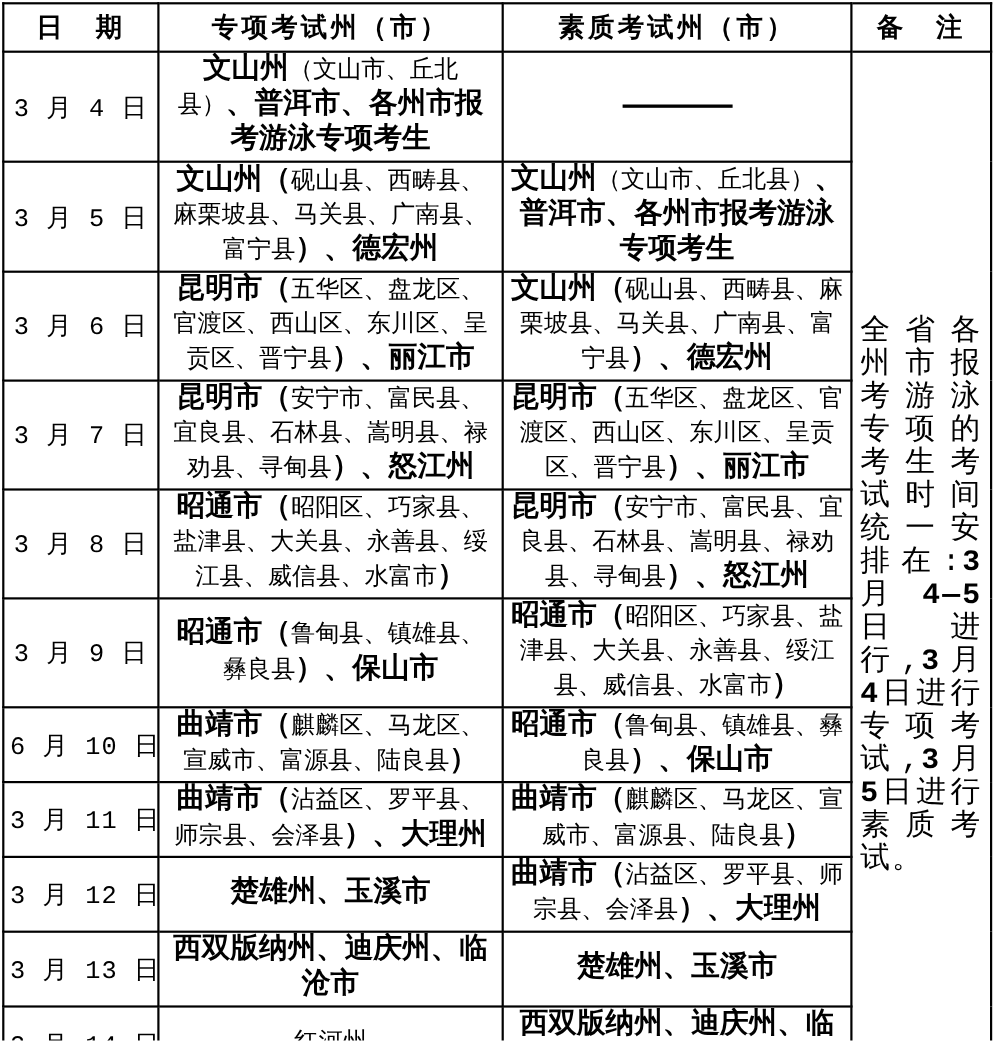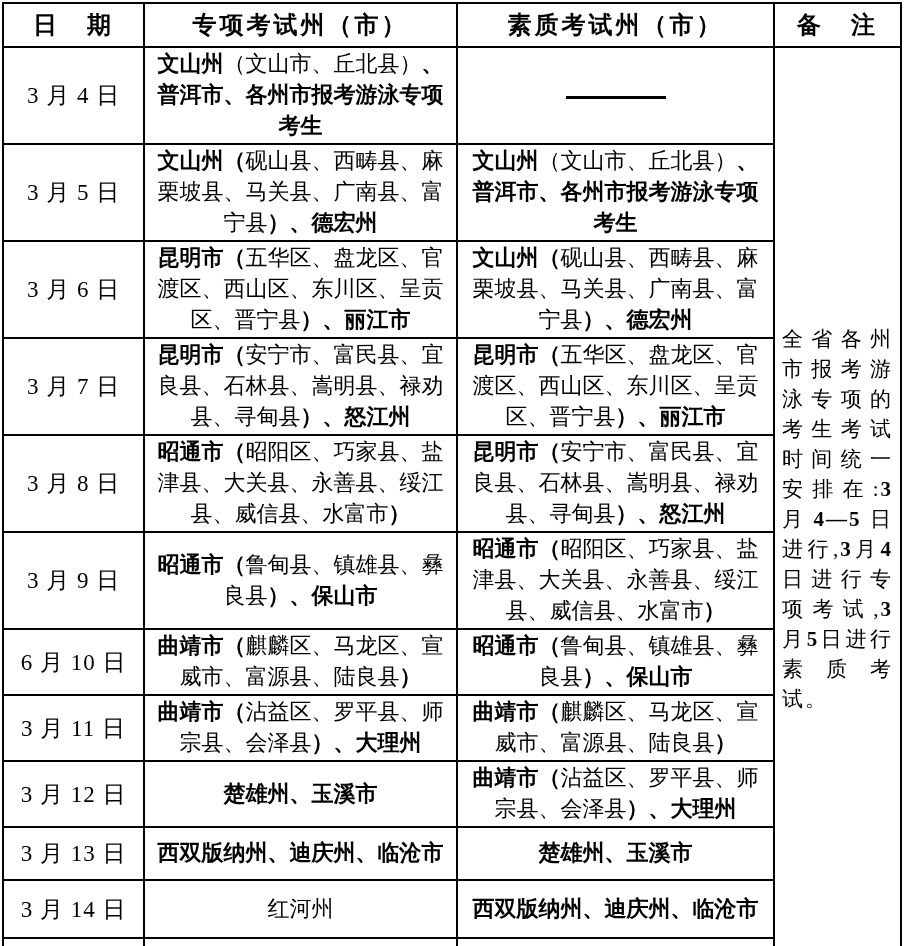--- a/index.html
+++ b/index.html
@@ -13,38 +13,38 @@
     border-collapse:collapse;table-layout:fixed;
     width:900px;
   }
   col.c-date{width:141px;}
   col.c-special{width:313px;}
   col.c-quality{width:317px;}
   col.c-remark{width:127px;}
   th,td{
     border:2px solid #000;
     text-align:center;vertical-align:middle;
-    padding:0 5px;overflow:hidden;
+    padding:0 5px;overflow:hidden;font-family:Liberation Mono, monospace;
   }
   th{
     height:42px;font-size:24px;font-weight:700;
     letter-spacing:3px;white-space:nowrap;
   }
   td.date-cell{font-size:23px;white-space:nowrap;letter-spacing:1px;}
   td.content-cell{line-height:29px;padding:1px 6px;}
-  .seg-bold{font-size:22px;font-weight:700;}
+  .seg-bold{font-size:26px;font-weight:700;}
   .seg-county{font-size:22px;font-weight:400;}
   .seg-plain{font-size:22px;font-weight:400;}
   .dash{
     display:inline-block;width:100px;height:3px;
     background:#000;vertical-align:middle;
   }
   td.remark-cell{padding:0 7px;}
   .remark-text{
-    font-size:21px;line-height:30px;font-weight:400;
+    font-size:27px;line-height:30px;font-weight:400;
     text-align:justify;text-justify:inter-character;
     letter-spacing:2px;
   }
   .remark-text .rb{font-weight:700;}
 </style>
 </head>
 <body>
 
 <div class="doc">
   <table class="sched">

